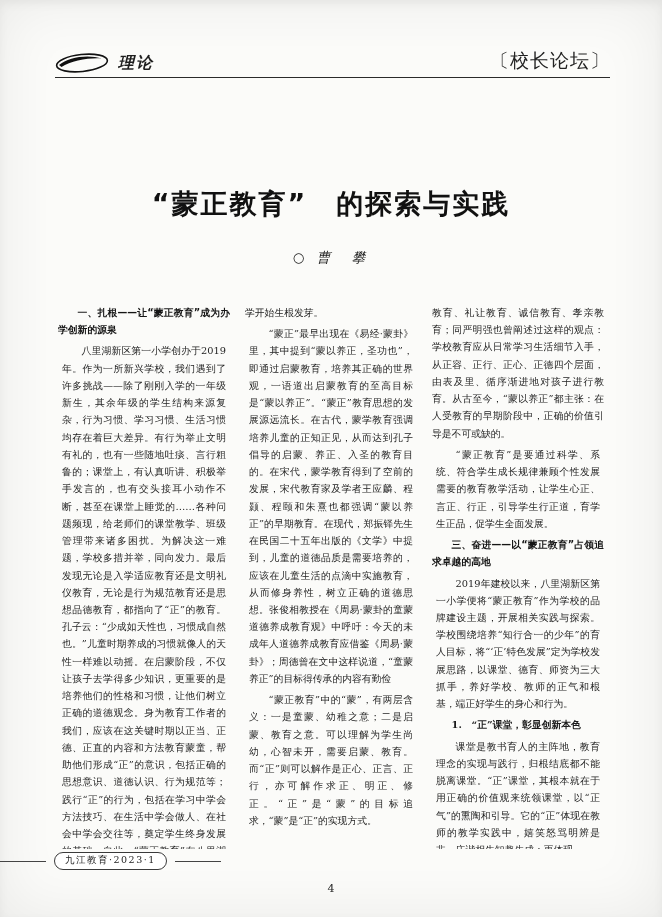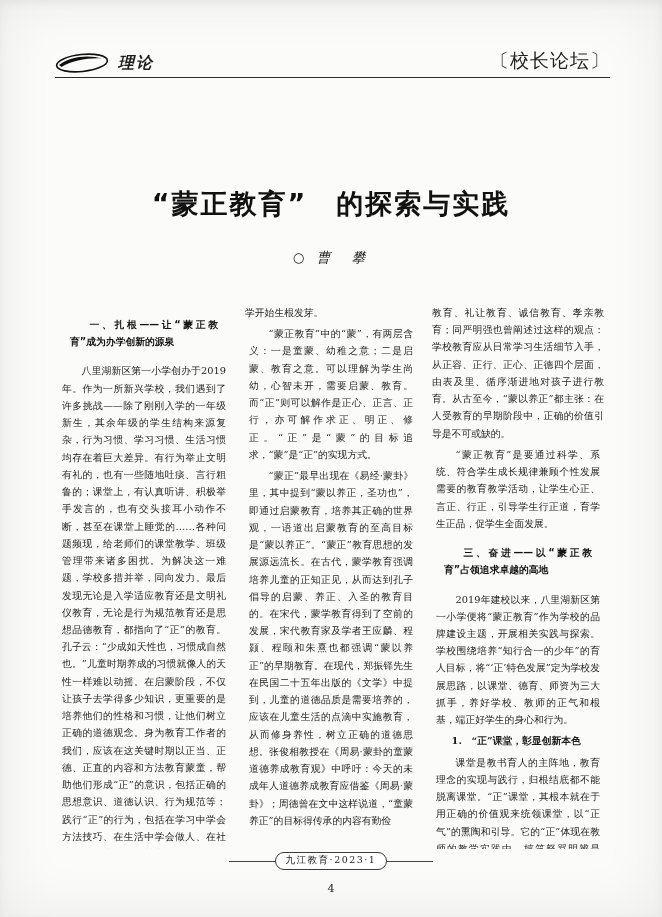--- a/index.html
+++ b/index.html
@@ -71,39 +71,39 @@
     flex: 1 1 0;
     overflow: hidden;
     font-size: 9.8px;
     line-height: 1.76;
     text-align: justify;
     color: #242424;
   }
   .para { margin: 4px; text-indent: 2em; }
   .cont { margin: 0; text-indent: 0; }
   .heading {
-    margin: 12px;
+    margin: 0;
     text-indent: 2em;
     font-weight: bold;
     font-family: "DejaVu Sans", "Liberation Sans", sans-serif;
     color: #151515;
   }
   .subheading {
     margin: 0;
     text-indent: 2em;
     font-weight: bold;
     color: #1a1a1a;
   }
   
   .footer-journal {
     position: absolute;
     bottom: 47px; left: 0; right: 0;
     display: flex;
-    justify-content: center;
     align-items: center;
+    gap: 8px;
   }
   .footer-rule { width: 46px; height: 1px; background: #444; }
   .journal-box {
     border: 1px solid #3a3a3a;
     border-radius: 9px;
     padding: 1px 10px 2px 10px;
     font-size: 9.5px;
     letter-spacing: 1.5px;
     color: #222;
     background: #fff;
@@ -139,22 +139,22 @@
 
   <div class="cols">
 
     <div class="col">
       <p class="heading">一、扎根——让“蒙正教育”成为办学创新的源泉</p>
       <p class="para">八里湖新区第一小学创办于2019年。作为一所新兴学校，我们遇到了许多挑战——除了刚刚入学的一年级新生，其余年级的学生结构来源复杂，行为习惯、学习习惯、生活习惯均存在着巨大差异。有行为举止文明有礼的，也有一些随地吐痰、言行粗鲁的；课堂上，有认真听讲、积极举手发言的，也有交头接耳小动作不断，甚至在课堂上睡觉的……各种问题频现，给老师们的课堂教学、班级管理带来诸多困扰。为解决这一难题，学校多措并举，同向发力。最后发现无论是入学适应教育还是文明礼仪教育，无论是行为规范教育还是思想品德教育，都指向了“正”的教育。孔子云：“少成如天性也，习惯成自然也。”儿童时期养成的习惯就像人的天性一样难以动摇。在启蒙阶段，不仅让孩子去学得多少知识，更重要的是培养他们的性格和习惯，让他们树立正确的道德观念。身为教育工作者的我们，应该在这关键时期以正当、正德、正直的内容和方法教育蒙童，帮助他们形成“正”的意识，包括正确的思想意识、道德认识、行为规范等；践行“正”的行为，包括在学习中学会方法技巧、在生活中学会做人、在社会中学会交往等，奠定学生终身发展的基础。自此，“蒙正教育”在八里湖新区第一小</p>
     </div>
 
     <div class="col">
       <p class="cont">学开始生根发芽。</p>
+      <p class="para">“蒙正”最早出现在《易经·蒙卦》里，其中提到“蒙以养正，圣功也”，即通过启蒙教育，培养其正确的世界观，一语道出启蒙教育的至高目标是“蒙以养正”。“蒙正”教育思想的发展源远流长。在古代，蒙学教育强调培养儿童的正知正见，从而达到孔子倡导的启蒙、养正、入圣的教育目的。在宋代，蒙学教育得到了空前的发展，宋代教育家及学者王应麟、程颢、程颐和朱熹也都强调“蒙以养正”的早期教育。在现代，郑振铎先生在民国二十五年出版的《文学》中提到，儿童的道德品质是需要培养的，应该在儿童生活的点滴中实施教育，从而修身养性，树立正确的道德思想。张俊相教授在《周易·蒙卦的童蒙道德养成教育观》中呼吁：今天的未成年人道德养成教育应借鉴《周易·蒙卦》；周德曾在文中这样说道，“童蒙养正”的目标得传承的内容有勤俭</p>
       <p class="para">“蒙正教育”中的“蒙”，有两层含义：一是童蒙、幼稚之意；二是启蒙、教育之意。可以理解为学生尚幼，心智未开，需要启蒙、教育。而“正”则可以解作是正心、正言、正行，亦可解作求正、明正、修正。“正”是“蒙”的目标追求，“蒙”是“正”的实现方式。</p>
-      <p class="para">“蒙正”最早出现在《易经·蒙卦》里，其中提到“蒙以养正，圣功也”，即通过启蒙教育，培养其正确的世界观，一语道出启蒙教育的至高目标是“蒙以养正”。“蒙正”教育思想的发展源远流长。在古代，蒙学教育强调培养儿童的正知正见，从而达到孔子倡导的启蒙、养正、入圣的教育目的。在宋代，蒙学教育得到了空前的发展，宋代教育家及学者王应麟、程颢、程颐和朱熹也都强调“蒙以养正”的早期教育。在现代，郑振铎先生在民国二十五年出版的《文学》中提到，儿童的道德品质是需要培养的，应该在儿童生活的点滴中实施教育，从而修身养性，树立正确的道德思想。张俊相教授在《周易·蒙卦的童蒙道德养成教育观》中呼吁：今天的未成年人道德养成教育应借鉴《周易·蒙卦》；周德曾在文中这样说道，“童蒙养正”的目标得传承的内容有勤俭</p>
     </div>
 
     <div class="col">
       <p class="cont">教育、礼让教育、诚信教育、孝亲教育；同严明强也曾阐述过这样的观点：学校教育应从日常学习生活细节入手，从正容、正行、正心、正德四个层面，由表及里、循序渐进地对孩子进行教育。从古至今，“蒙以养正”都主张：在人受教育的早期阶段中，正确的价值引导是不可或缺的。</p>
       <p class="para">“蒙正教育”是要通过科学、系统、符合学生成长规律兼顾个性发展需要的教育教学活动，让学生心正、言正、行正，引导学生行正道，育学生正品，促学生全面发展。</p>
       <p class="heading">三、奋进——以“蒙正教育”占领追求卓越的高地</p>
       <p class="para">2019年建校以来，八里湖新区第一小学便将“蒙正教育”作为学校的品牌建设主题，开展相关实践与探索。学校围绕培养“知行合一的少年”的育人目标，将“‘正’特色发展”定为学校发展思路，以课堂、德育、师资为三大抓手，养好学校、教师的正气和根基，端正好学生的身心和行为。</p>
       <p class="subheading">1.　“正”课堂，彰显创新本色</p>
       <p class="para">课堂是教书育人的主阵地，教育理念的实现与践行，归根结底都不能脱离课堂。“正”课堂，其根本就在于用正确的价值观来统领课堂，以“正气”的熏陶和引导。它的“正”体现在教师的教学实践中，嬉笑怒骂明辨是非、庄谐相生知趣生成；更体现</p>
     </div>

